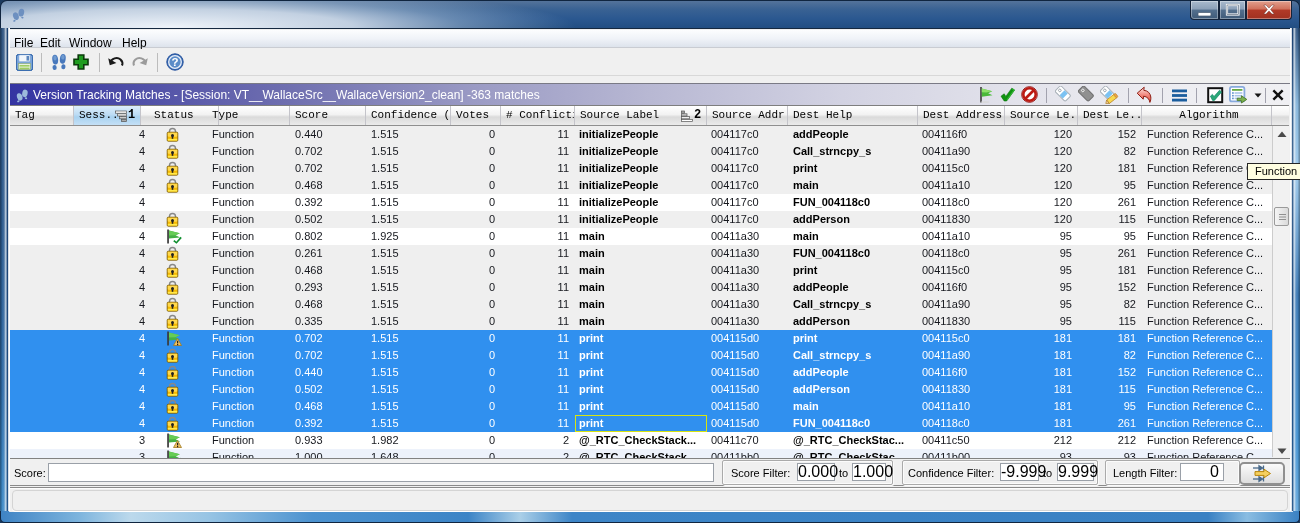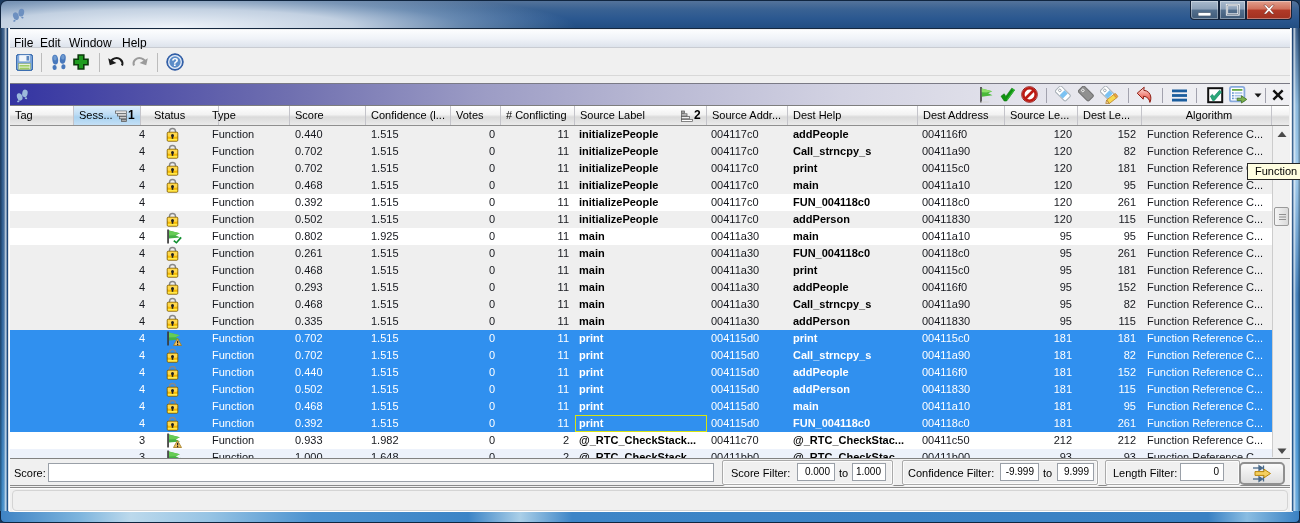--- a/index.html
+++ b/index.html
@@ -40,34 +40,34 @@
 #toolbar { position:absolute; left:0; top:20px; width:1280px; height:27px; background:#f0f0f0; border-bottom:1px solid #d8d8d8; }
 .tsep { position:absolute; top:4px; width:1px; height:19px; background:#bcbcbc; }
 .ico { position:absolute; }
 #panel { position:absolute; left:0; top:55px; width:1280px; height:404px; }
 #phdr { position:absolute; left:0; top:-1px; width:1280px; height:22px;
   background:linear-gradient(90deg,#3434a2 0%, #4a4aa6 8%, #7070b0 22%, #9c9cc5 37%, #b8b8d3 50%, #d2d2e2 65%, #e4e4ec 80%, #eeeef2 92%, #f0f0f3 100%); border-top:1px solid #7a7a85; }
 #phdr-txt { position:absolute; left:23px; top:4px; font-size:12px; color:#ffffff; }
 .hsep { position:absolute; top:4px; width:1px; height:15px; background:#a2a2ae; }
 #thead { position:absolute; left:0; top:21px; width:1279px; height:21px;
   background:linear-gradient(180deg,#ffffff 0%, #f2f2f2 45%, #dadada 58%, #ebebeb 100%);
-  border-top:1px solid #7e7e7e; border-bottom:1px solid #8f8f8f; font-size:11px; color:#000; }
+  border-top:1px solid #7e7e7e; border-bottom:1px solid #8f8f8f; font-size:11px; color:#000;font-family:Liberation Mono, monospace; }
 .hc { position:absolute; top:0; height:19px; line-height:19px; padding-left:5px; border-right:1px solid #c4c4ca; overflow:hidden; white-space:nowrap; }
 #hc-sess { background:linear-gradient(180deg,#ddeefb 0%, #bddcf4 45%, #a9d2f0 58%, #c4e0f6 100%); }
 #tbody { position:absolute; left:0; top:42px; width:1262px; height:331px; background:#efefef; font-size:11px; }
 .row { position:absolute; left:0; width:1262px; height:17px; line-height:17px; white-space:nowrap; color:#16181e; }
 .c { position:absolute; top:0; height:17px; overflow:hidden; }
 .rt { text-align:right; }
 .b { font-weight:bold; color:#000; }
 .row.sel { color:#ffffff; }
 .row.sel .b { color:#ffffff; }
 #vscroll { position:absolute; left:1262px; top:42px; width:17px; height:331px; background:#f1f1f1; border-left:1px solid #cccccc; }
 #vthumb { position:absolute; left:1px; top:81px; width:15px; height:19px; background:linear-gradient(90deg,#f5f5f5,#dadada); border:1px solid #9a9a9a; border-radius:2px; }
 #filterbar { position:absolute; left:0; top:374px; width:1280px; height:28px; background:#f0f0f0; border-top:1px solid #828282; border-bottom:1px solid #8a8a8a; font-size:11px; color:#000; }
-.finput { position:absolute; background:#ffffff; border:1px solid #9aa0a8; font-size:10px; }
+.finput { position:absolute; background:#ffffff; border:1px solid #9aa0a8; font-size:16px; }
 .fnum { height:18px; text-align:right; line-height:16px; padding-right:4px; }
 .fgroup { position:absolute; top:1px; height:25px; border:1px solid #aaaaaa; border-radius:2px; box-shadow:inset 0 0 0 1px #fbfbfb, 1px 1px 0 #fafafa; }
 .flab { position:absolute; top:8px; }
 #statusbar { position:absolute; left:0; top:458px; width:1280px; height:25px; background:#f0f0f0; border-top:1px solid #8a8a8a; }
 #statusbar::before { content:""; position:absolute; left:0; top:0; width:100%; height:1px; background:#fdfdfd; }
 #statusbar::after { content:""; position:absolute; left:2px; top:2px; width:1274px; height:19px; border:1px solid #d4d4d4; border-radius:4px; box-shadow:0 1px 0 #ffffff; }
 #tooltip { position:absolute; left:1247px; top:163px; width:53px; height:17px; background:#fffee1; border:1px solid #252525; border-right:none; font-size:11px; color:#000; line-height:15px; padding-left:7px; z-index:50; }
 .focuscell { position:absolute; border:1px solid #d8e410; }
 </style>
 </head>
@@ -143,20 +143,21 @@
           <circle cx="9" cy="9" r="8.2" fill="#3a6db4" stroke="#26519c" stroke-width="1"></circle>
           <circle cx="9" cy="9" r="6.3" fill="#5b8cc8" stroke="#e8eef8" stroke-width="1.3"></circle>
           <text x="9" y="13.2" font-family="Liberation Sans" font-size="11.5" font-weight="bold" fill="#fff" text-anchor="middle">?</text>
         </svg>
 <div class="tsep" style="left:31px;"></div>
         <div class="tsep" style="left:89px;"></div>
         <div class="tsep" style="left:147px;"></div>
 </div>
 <div id="panel">
 <div id="phdr">
+          <span id="phdr-txt">Version Tracking Matches - [Session: VT__WallaceSrc__WallaceVersion2_clean] -363 matches</span>
           <svg class="ico" style="left:5px;top:4px;" width="15" height="15" viewBox="0 0 15 15">
             <g fill="#9cb9dc">
               <ellipse cx="4.7" cy="8.9" rx="2.7" ry="3.8" transform="rotate(-18 4.7 8.9)"></ellipse>
               <ellipse cx="9.9" cy="5.4" rx="2.7" ry="3.8" transform="rotate(12 9.9 5.4)"></ellipse>
               <ellipse cx="3.3" cy="13.3" rx="1.2" ry="0.9" transform="rotate(-18 3.3 13.3)"></ellipse>
               <ellipse cx="11.0" cy="10.2" rx="1.2" ry="0.9" transform="rotate(12 11.0 10.2)"></ellipse>
             </g>
           </svg>
           <svg class="ico" style="left:966px;top:2px;" width="17" height="17" viewBox="0 0 17 17">
             <rect x="4.2" y="1" width="1.6" height="15.5" fill="#3c3c3c"></rect>

